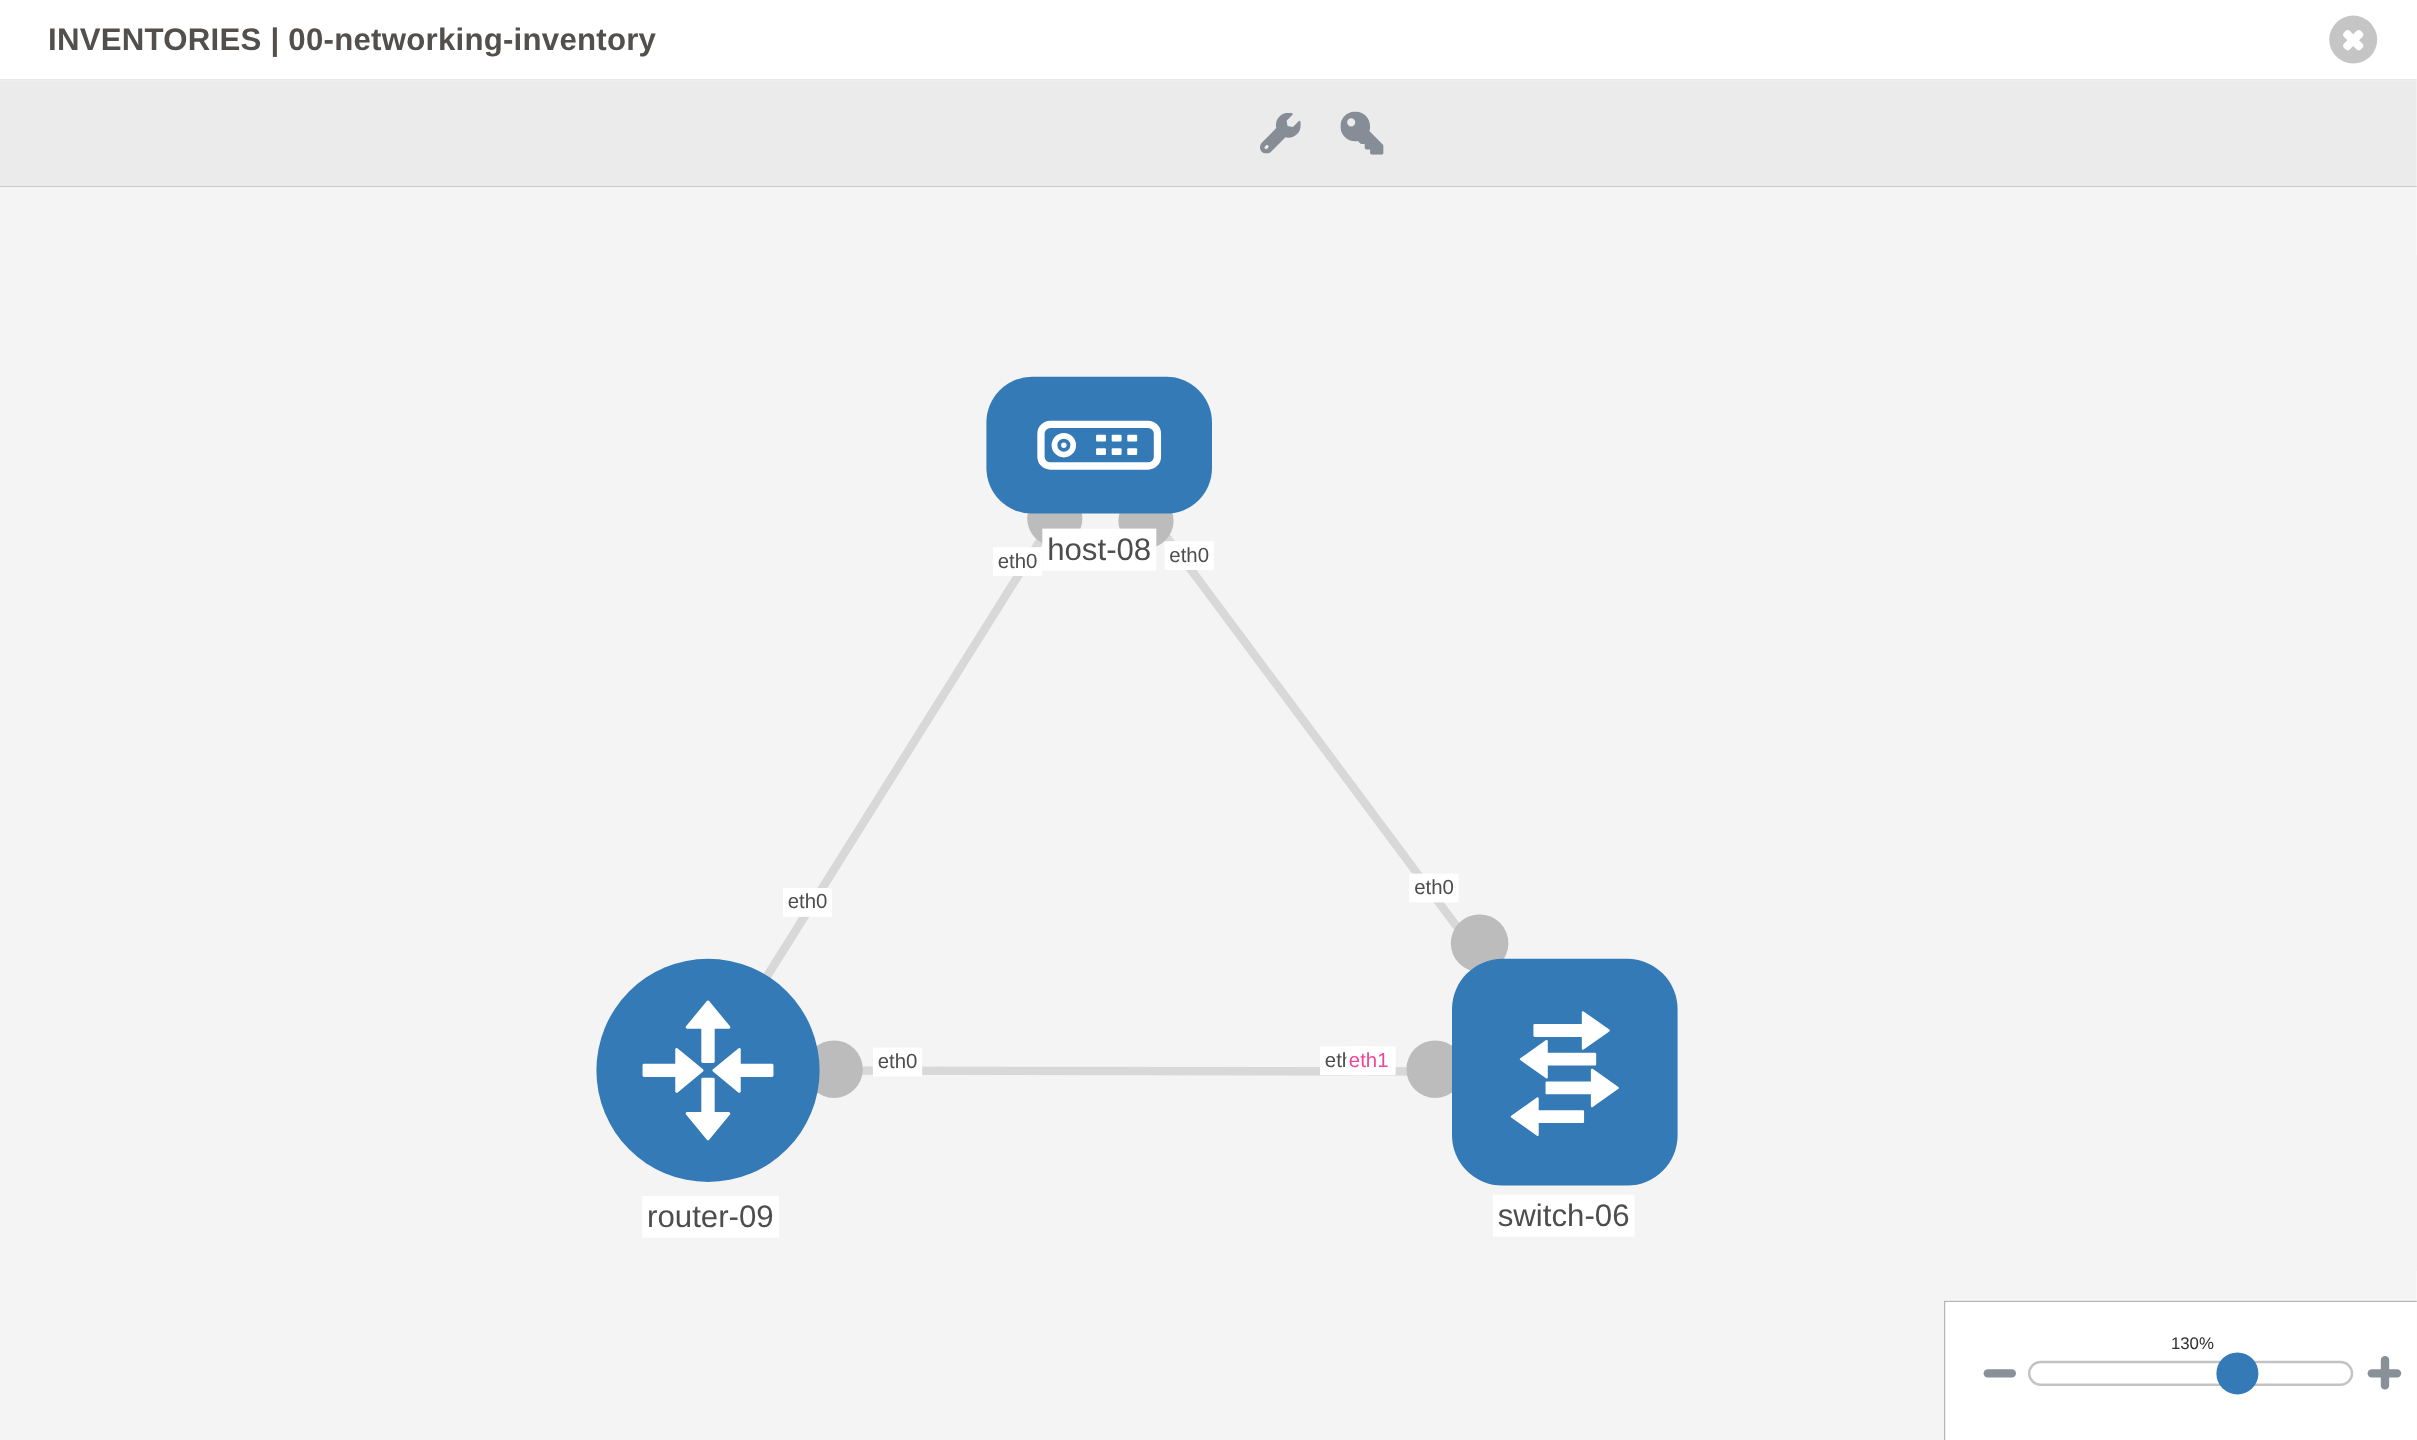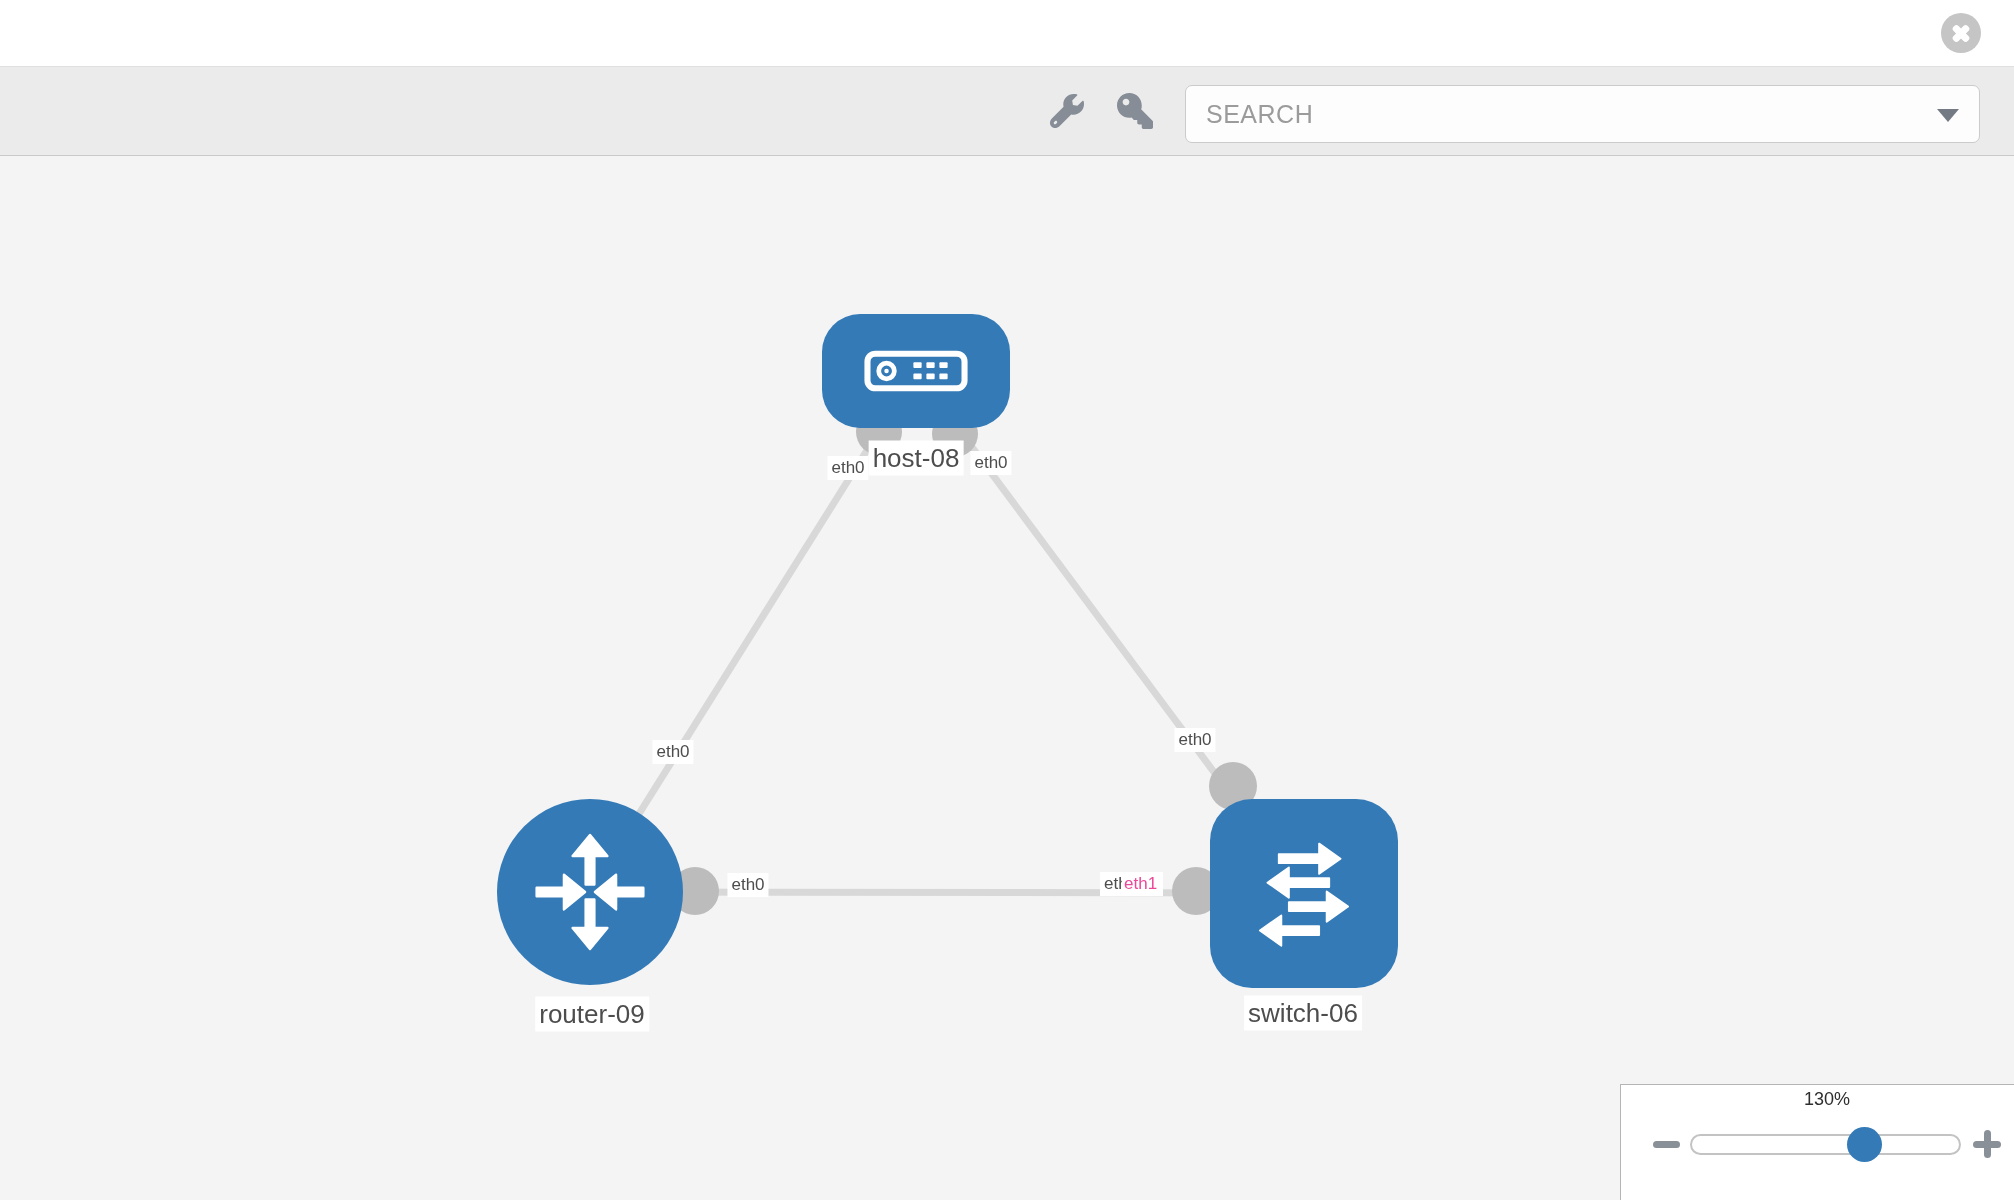--- a/index.html
+++ b/index.html
@@ -32,59 +32,56 @@
   .node-router{left:497px;top:643px;width:186px;height:186px;border-radius:50%;background:#337ab7;}
   .node-switch{left:1210px;top:643px;width:188px;height:189px;border-radius:42px;background:#337ab7;}
   .chip{position:absolute;background:#ffffff;color:#4d4d4d;white-space:nowrap;transform:translate(-50%,-50%);padding:2px 4px;}
   .chip-node{font-size:26px;}
   .chip-if{font-size:17px;}
   .overlap-wrap{position:absolute;left:1100px;top:716px;height:26px;}
   .overlap-under{position:absolute;left:0;top:0;background:#ffffff;color:#4d4d4d;font-size:17px;padding:2px 4px;}
   .overlap-over{position:absolute;left:22px;top:0;background:#ffffff;color:#ec4899;font-size:17px;padding:2px 6px 2px 2px;}
   
   .zoom-panel{position:absolute;left:1620px;top:928px;width:500px;height:300px;background:#ffffff;border:1px solid #b5b5b5;box-sizing:border-box;}
-  .zoom-pct{position:absolute;left:156px;top:4px;width:100px;text-align:center;font-size:18px;color:#2e2e2e;}
+  .zoom-pct{position:absolute;left:156px;top:26px;width:100px;text-align:center;font-size:14px;color:#2e2e2e;}
   .zoom-minus{position:absolute;left:30px;top:43px;width:30px;height:32px;cursor:pointer;}
   .zoom-minus:before{content:"";position:absolute;left:2px;top:13px;width:27px;height:7px;border-radius:4px;background:#8a9097;}
   .zoom-plus{position:absolute;left:350px;top:43px;width:32px;height:32px;cursor:pointer;}
   .zoom-plus:before{content:"";position:absolute;left:2px;top:13px;width:28px;height:7px;border-radius:4px;background:#8a9097;}
   .zoom-plus:after{content:"";position:absolute;left:12.5px;top:2px;width:7px;height:28px;border-radius:4px;background:#8a9097;}
   .zoom-track{position:absolute;left:69px;top:49px;width:271px;height:21px;border:2px solid #c3c3c3;border-radius:12px;background:#ffffff;box-sizing:border-box;cursor:pointer;}
   .zoom-handle{position:absolute;left:226px;top:42px;width:35px;height:35px;border-radius:50%;background:#337ab7;cursor:grab;}
 </style>
 </head>
 <body>
 
 <div class="screen">
 
   <div class="hdr">
+    <div class="hdr-title">INVENTORIES | 00-networking-inventory</div>
     <div class="close-btn">
       <span class="x"></span>
     </div>
   </div>
 
   <div class="tbar">
 
     <div class="tool-btn" style="left:1043px;">
       <svg width="34" height="34" viewBox="0 0 512 512">
         <path d="M507.73 109.1c-2.24-9.03-13.54-12.09-20.12-5.51l-74.36 74.36-67.88-11.31-11.31-67.88 74.36-74.36c6.62-6.62 3.43-17.9-5.66-20.16C387.7.84 371.96 0 356 0c-86.2 0-156 69.8-156 156 0 12.47 1.5 24.6 4.28 36.24L27.6 369.9C9.92 387.6 0 411.57 0 436.59 0 478.23 33.77 512 75.41 512c25.02 0 49-9.92 66.69-27.6l177.66-176.68c11.64 2.78 23.77 4.28 36.24 4.28 86.2 0 156-69.8 156-156 0-15.96-.84-31.7-4.27-46.9zM75.41 456c-10.72 0-19.41-8.69-19.41-19.41 0-5.19 2.06-10.16 5.72-13.82l13.82-13.82c3.66-3.66 8.63-5.72 13.82-5.72 10.72 0 19.41 8.69 19.41 19.41 0 5.19-2.06 10.16-5.72 13.82l-13.82 13.82c-3.66 3.66-8.63 5.72-13.82 5.72z"></path>
       </svg>
     </div>
     <div class="tool-btn" style="left:1111px;">
       <svg width="36" height="36" viewBox="0 0 512 512">
         <g transform="scale(-1,1) translate(-512,0)">
           <path d="M512 176.001C512 273.203 433.202 352 336 352c-11.22 0-22.19-1.062-32.827-3.069l-24.012 27.014A23.999 23.999 0 0 1 261.223 384H224v40c0 13.255-10.745 24-24 24h-40v40c0 13.255-10.745 24-24 24H24c-13.255 0-24-10.745-24-24v-78.059c0-6.365 2.529-12.47 7.029-16.971l161.802-161.802C163.108 219.773 160 198.171 160 176 160 78.798 238.797.001 335.999 0 433.488-.001 512 78.511 512 176.001zM336 128c0 26.51 21.49 48 48 48s48-21.49 48-48-21.49-48-48-48-48 21.49-48 48z"></path>
         </g>
       </svg>
     </div>
 
-    <div class="select-box" style="left:1185px;width:795px;">
-      <span class="sel-label">SEARCH</span>
-      <span class="caret" style="left:751px;"></span>
-    </div>
   </div>
 
   <div class="canvas">
 
     <svg class="links-svg" width="2014" height="1044">
       <line x1="916" y1="216" x2="590" y2="736" stroke="#d8d8d8" stroke-width="7"></line>
       <line x1="916" y1="216" x2="1304" y2="737" stroke="#d8d8d8" stroke-width="7"></line>
       <line x1="590" y1="736" x2="1304" y2="737" stroke="#d8d8d8" stroke-width="7"></line>
       <circle cx="879" cy="276" r="23" fill="#bcbcbc"></circle>
       <circle cx="955" cy="278" r="23" fill="#bcbcbc"></circle>

